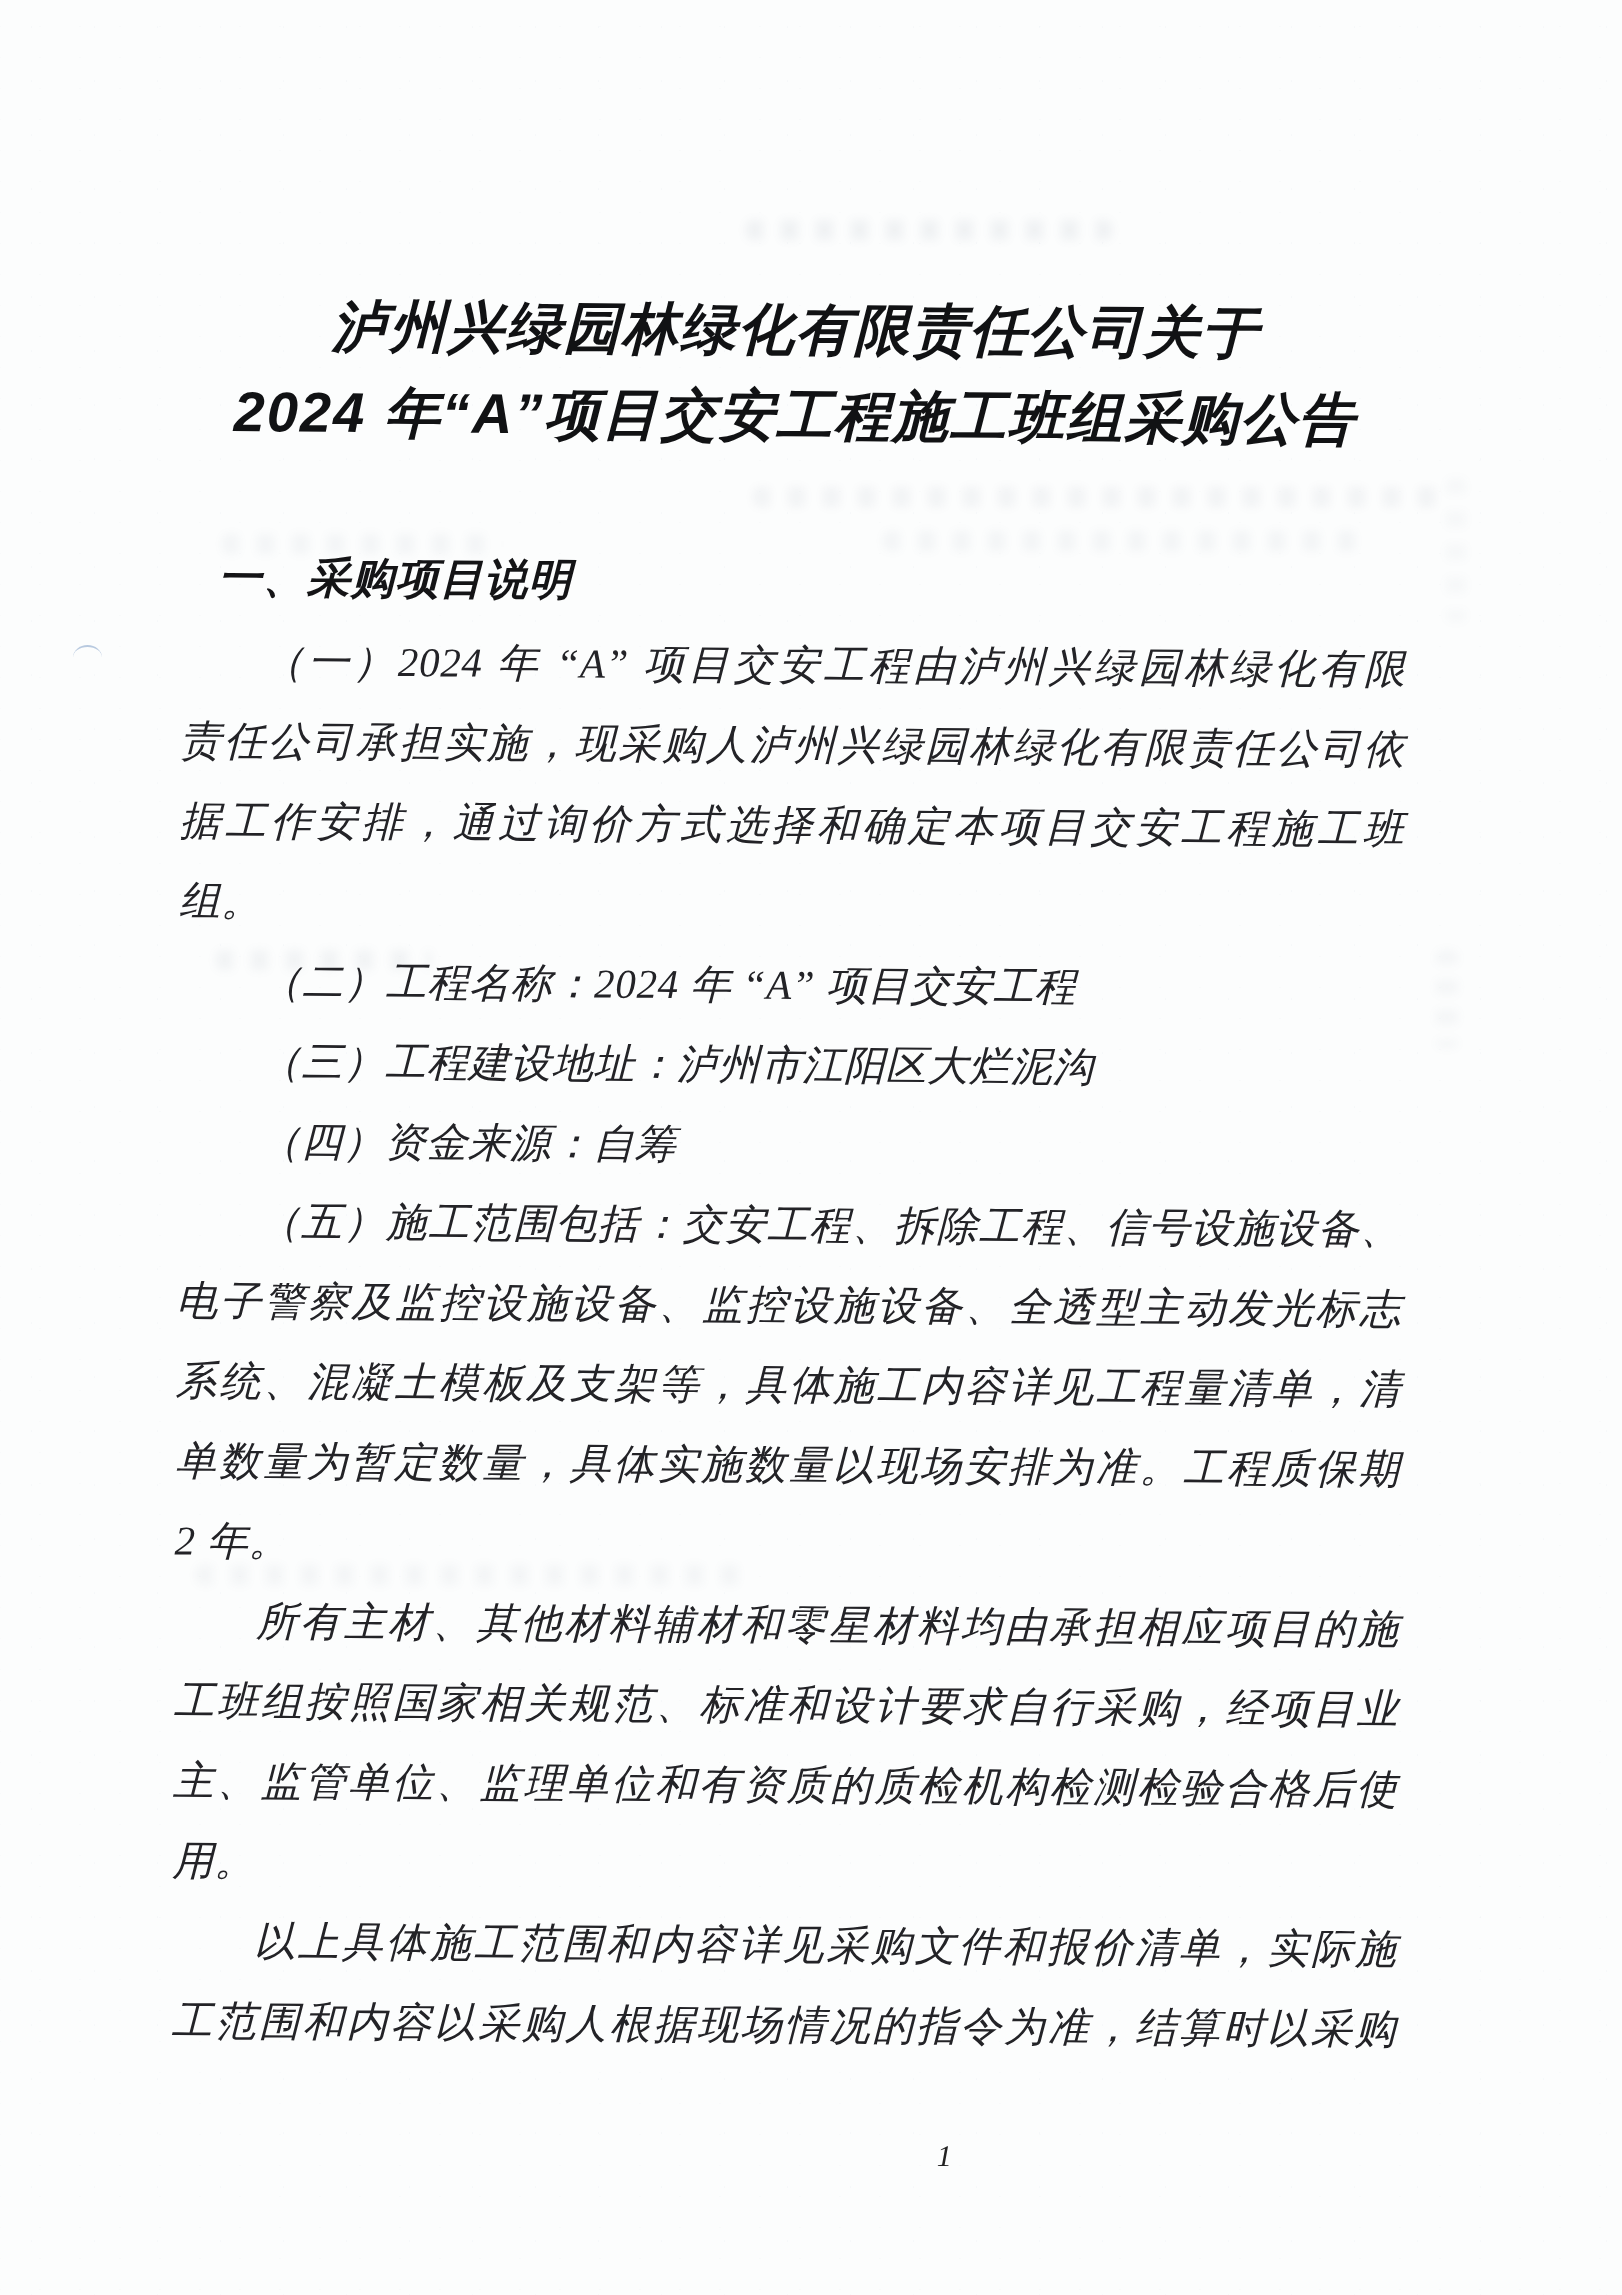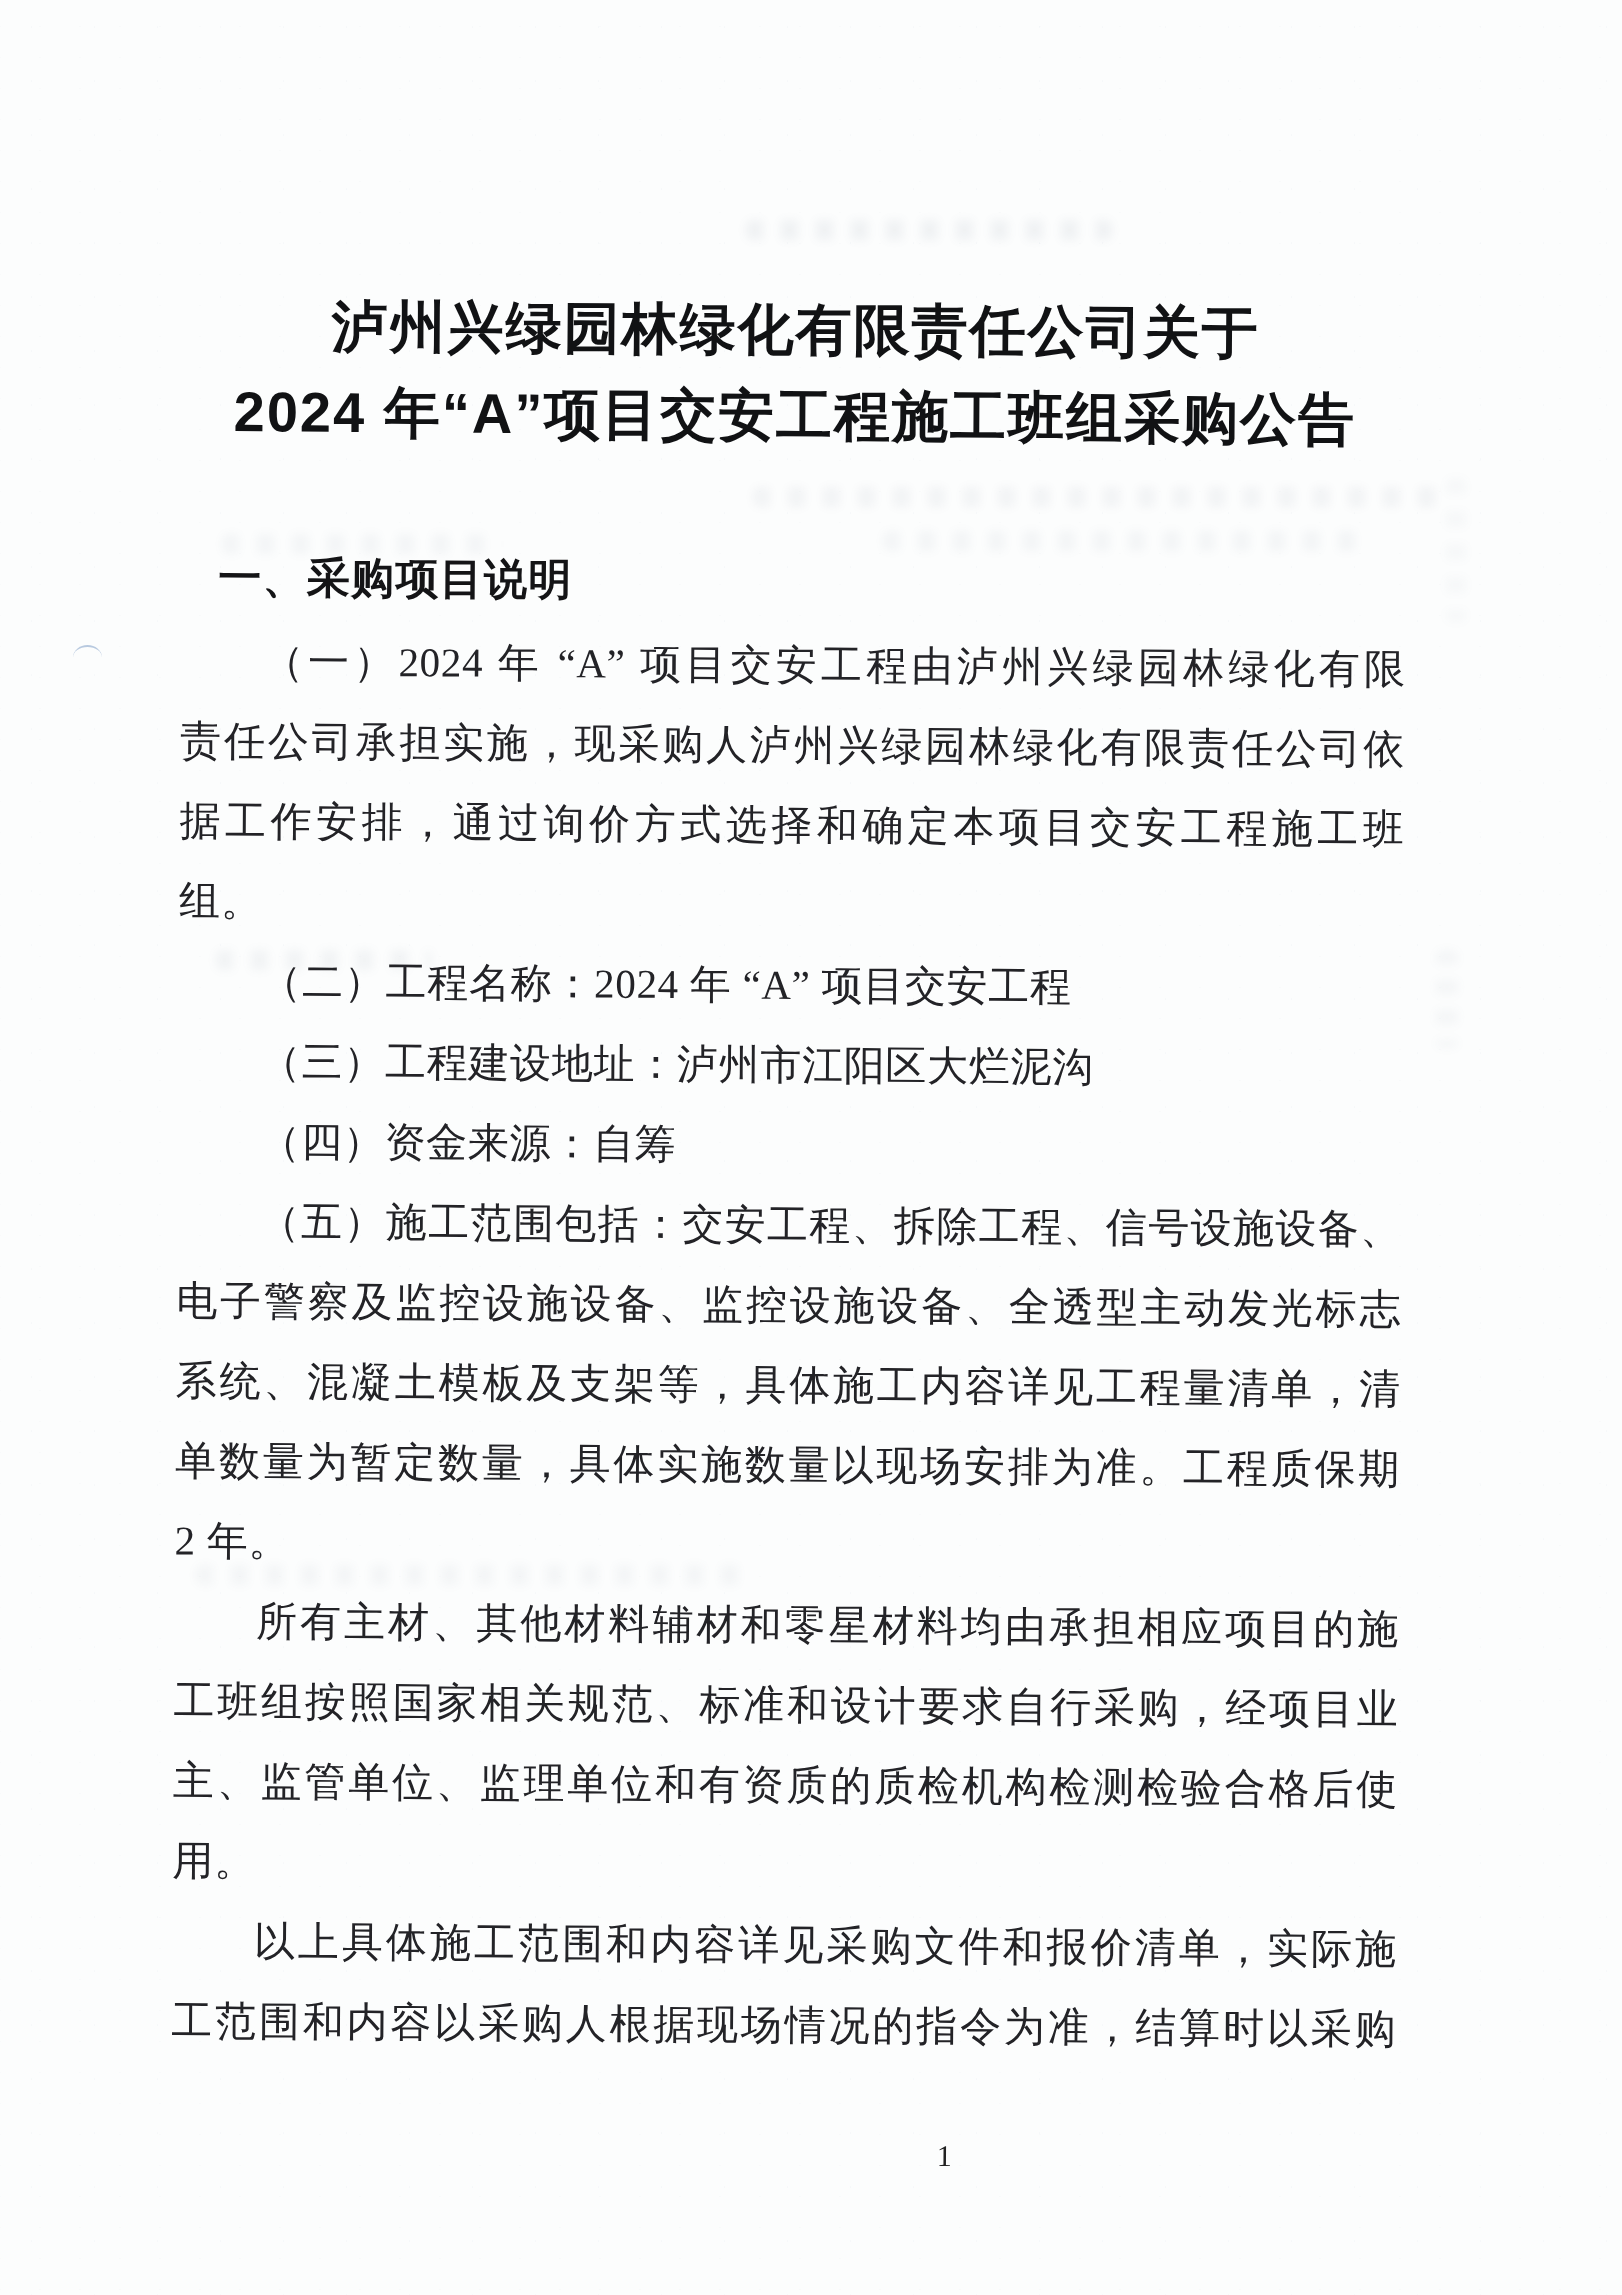--- a/index.html
+++ b/index.html
@@ -9,20 +9,21 @@
     background:#ffffff;
   }
   .page{
     position:relative;width:1623px;height:2295px;overflow:hidden;
     background-color:#fcfdfd;
     background-image:
       radial-gradient(rgba(120,150,185,0.045) 0.7px, transparent 1px),
       radial-gradient(rgba(140,160,180,0.03) 0.7px, transparent 1.3px);
     background-size:63px 54px, 40px 31px;
     background-position:0 0, 20px 11px;
+    font-style:italic;
   }
   
   .rot{
     position:absolute;inset:0;
     transform:rotate(0.4deg);
     transform-origin:811px 340px;
   }
   .content{
     position:absolute;left:183px;top:0;width:1225px;height:2295px;
   }

